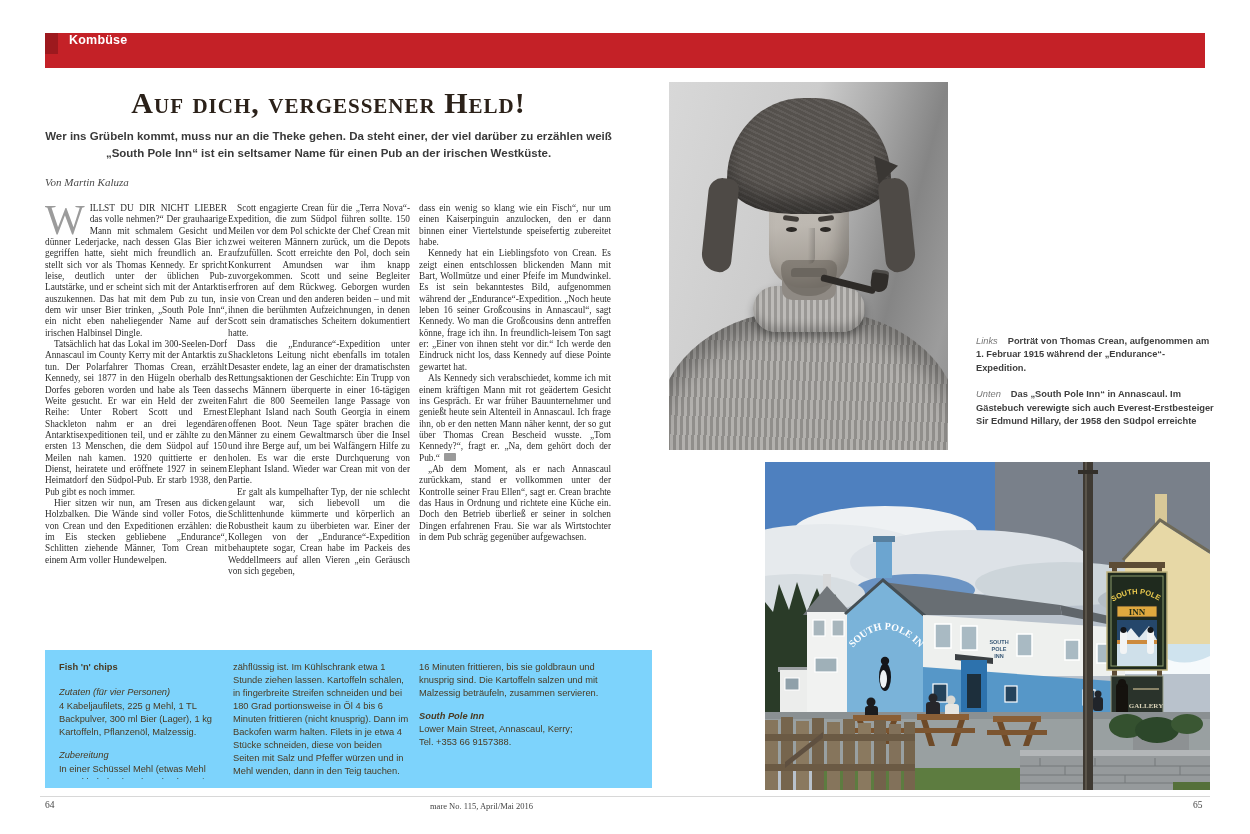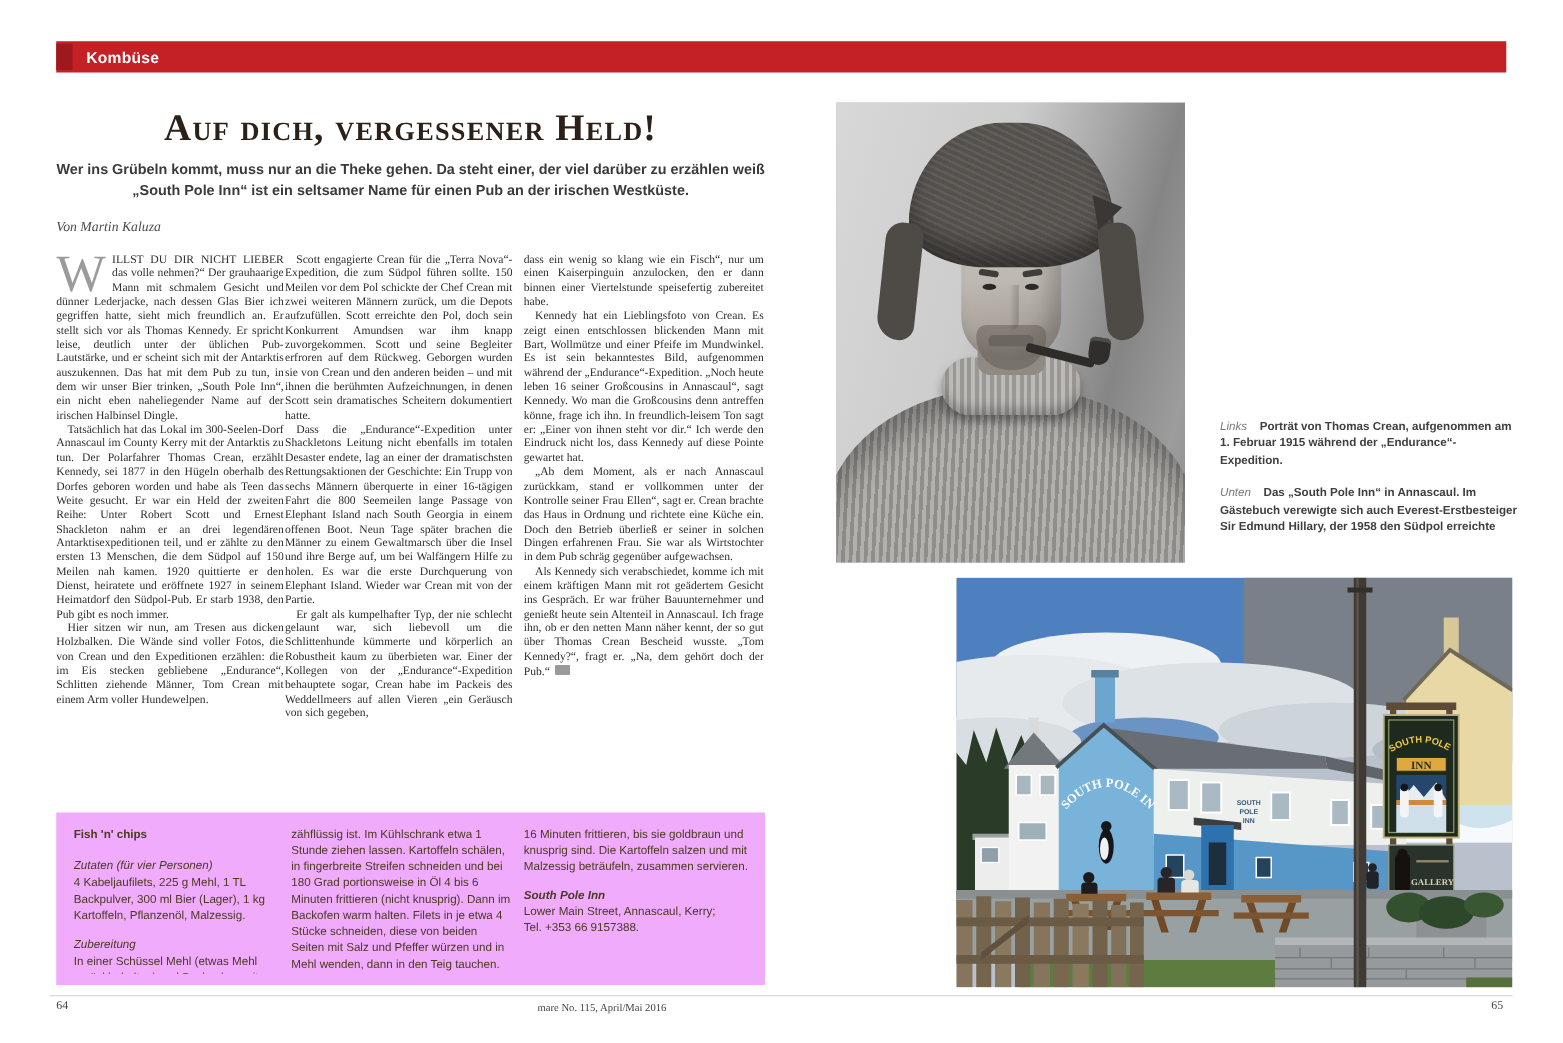--- a/index.html
+++ b/index.html
@@ -1,20 +1,20 @@
 <!DOCTYPE html>
 <html><head>
 <meta charset="utf-8">
 <style>
   html,body{margin:0;padding:0;background:#ffffff;}
   #spread{position:relative;width:1250px;height:834px;background:#ffffff;overflow:hidden;
           font-family:"Liberation Serif",serif;color:#2e2e2e;}
 
   
-  .kicker-bar{position:absolute;left:45px;top:33px;width:1160px;height:25px;background:#c42127;display:flex;align-items:center;}
+  .kicker-bar{position:absolute;left:45px;top:33px;width:1160px;height:35px;background:#c42127;display:flex;align-items:flex-start;}
   .kicker-accent{width:13px;height:21px;background:#9d191e;flex:0 0 auto;}
   .kicker-label{margin-left:11px;font-family:"Liberation Sans",sans-serif;font-weight:bold;font-size:12.5px;color:#ffffff;letter-spacing:.2px;}
 
   
   .title{position:absolute;left:45px;top:86px;width:567px;text-align:center;
          font-family:"Liberation Serif",serif;font-variant:small-caps;font-weight:700;
          font-size:30px;letter-spacing:1px;color:#2b2119;}
   .subtitle{position:absolute;left:25px;top:128px;width:607px;text-align:center;
             font-family:"Liberation Sans",sans-serif;font-weight:bold;font-size:11.5px;line-height:17px;color:#3a3a3a;}
   .byline{position:absolute;left:45px;top:176px;font-style:italic;font-size:11px;color:#4a4a4a;}
@@ -23,22 +23,22 @@
   .col{position:absolute;top:203px;height:445px;overflow:hidden;font-size:9.3px;line-height:11.35px;text-align:justify;}
   .col p{margin:0;}
   .col p.ind{text-indent:9px;}
   #col1{left:45px;width:182px;}
   #col2{left:228px;width:182px;}
   #col3{left:419px;width:192px;}
   .dropcap{float:left;font-size:42px;line-height:33px;color:#9b9b9b;margin:1px 5px 0 0;font-family:"Liberation Serif",serif;}
   .endmark{display:inline-block;width:12px;height:8px;background:#9a9a9a;border-radius:1px;margin-left:4px;}
 
   
-  .recipe-box{position:absolute;left:45px;top:650px;width:567px;height:138px;background:#f0abfc;overflow:hidden;
-              font-family:"Liberation Sans",sans-serif;color:#4a3a22;font-size:9.3px;line-height:13px;}
+  .recipe-box{position:absolute;left:45px;top:650px;width:567px;height:138px;background:#7dd3fc;overflow:hidden;
+              font-family:"Liberation Sans",sans-serif;color:#4a3a22;font-size:9.3px;line-height:13px;padding-left:40px;}
   .rcol{position:absolute;top:11px;height:118px;overflow:hidden;}
   #rcol1{left:14px;width:166px;}
   #rcol2{left:188px;width:176px;}
   #rcol3{left:374px;width:180px;}
   .rtitle{font-weight:bold;margin:0 0 12px 0;}
   .rhead{font-style:italic;margin:0 0 1px 0;}
   .rtext{margin:0 0 10px 0;}
   .venue{margin:12px 0 0 0;}
   .venue-name{font-weight:bold;font-style:italic;margin:0;}
 
@@ -117,22 +117,22 @@
     <p class="ind">Hier sitzen wir nun, am Tresen aus dicken Holzbalken. Die Wände sind voller Fotos, die von Crean und den Expeditionen erzählen: die im Eis stecken gebliebene „Endurance“, Schlitten ziehende Männer, Tom Crean mit einem Arm voller Hundewelpen.</p>
   </div>
   <div class="col" id="col2">
     <p class="ind">Scott engagierte Crean für die „Terra Nova“-Expedition, die zum Südpol führen sollte. 150 Meilen vor dem Pol schickte der Chef Crean mit zwei weiteren Männern zurück, um die Depots aufzufüllen. Scott erreichte den Pol, doch sein Konkurrent Amundsen war ihm knapp zuvorgekommen. Scott und seine Begleiter erfroren auf dem Rückweg. Geborgen wurden sie von Crean und den anderen beiden – und mit ihnen die berühmten Aufzeichnungen, in denen Scott sein dramatisches Scheitern dokumentiert hatte.</p>
     <p class="ind">Dass die „Endurance“-Expedition unter Shackletons Leitung nicht ebenfalls im totalen Desaster endete, lag an einer der dramatischsten Rettungsaktionen der Geschichte: Ein Trupp von sechs Männern überquerte in einer 16-tägigen Fahrt die 800 Seemeilen lange Passage von Elephant Island nach South Georgia in einem offenen Boot. Neun Tage später brachen die Männer zu einem Gewaltmarsch über die Insel und ihre Berge auf, um bei Walfängern Hilfe zu holen. Es war die erste Durchquerung von Elephant Island. Wieder war Crean mit von der Partie.</p>
     <p class="ind">Er galt als kumpelhafter Typ, der nie schlecht gelaunt war, sich liebevoll um die Schlittenhunde kümmerte und körperlich an Robustheit kaum zu überbieten war. Einer der Kollegen von der „Endurance“-Expedition behauptete sogar, Crean habe im Packeis des Weddellmeers auf allen Vieren „ein Geräusch von sich gegeben,</p>
   </div>
   <div class="col" id="col3">
     <p>dass ein wenig so klang wie ein Fisch“, nur um einen Kaiserpinguin anzulocken, den er dann binnen einer Viertelstunde speisefertig zubereitet habe.</p>
     <p class="ind">Kennedy hat ein Lieblingsfoto von Crean. Es zeigt einen entschlossen blickenden Mann mit Bart, Wollmütze und einer Pfeife im Mundwinkel. Es ist sein bekanntestes Bild, aufgenommen während der „Endurance“-Expedition. „Noch heute leben 16 seiner Großcousins in Annascaul“, sagt Kennedy. Wo man die Großcousins denn antreffen könne, frage ich ihn. In freundlich-leisem Ton sagt er: „Einer von ihnen steht vor dir.“ Ich werde den Eindruck nicht los, dass Kennedy auf diese Pointe gewartet hat.</p>
+    <p class="ind"><span>Als Kennedy sich verabschiedet, komme ich mit einem kräftigen Mann mit rot geädertem Gesicht ins Gespräch. Er war früher Bauunternehmer und genießt heute sein Altenteil in Annascaul. Ich frage ihn, ob er den netten Mann näher kennt, der so gut über Thomas Crean Bescheid wusste. „Tom Kennedy?“, fragt er. „Na, dem gehört doch der Pub.“</span><span class="endmark"></span></p>
     <p class="ind">„Ab dem Moment, als er nach Annascaul zurückkam, stand er vollkommen unter der Kontrolle seiner Frau Ellen“, sagt er. Crean brachte das Haus in Ordnung und richtete eine Küche ein. Doch den Betrieb überließ er seiner in solchen Dingen erfahrenen Frau. Sie war als Wirtstochter in dem Pub schräg gegenüber aufgewachsen.</p>
-    <p class="ind"><span>Als Kennedy sich verabschiedet, komme ich mit einem kräftigen Mann mit rot geädertem Gesicht ins Gespräch. Er war früher Bauunternehmer und genießt heute sein Altenteil in Annascaul. Ich frage ihn, ob er den netten Mann näher kennt, der so gut über Thomas Crean Bescheid wusste. „Tom Kennedy?“, fragt er. „Na, dem gehört doch der Pub.“</span><span class="endmark"></span></p>
   </div>
 
   <div class="recipe-box">
     <div class="rcol" id="rcol1">
       <p class="rtitle">Fish 'n' chips</p>
       <p class="rhead">Zutaten (für vier Personen)</p>
       <p class="rtext">4 Kabeljaufilets, 225 g Mehl, 1 TL Backpulver, 300 ml Bier (Lager), 1 kg Kartoffeln, Pflanzenöl, Malzessig.</p>
       <p class="rhead">Zubereitung</p>
       <p class="rtext">In einer Schüssel Mehl (etwas Mehl zurückbehalten) und Backpulver mit dem Bier vermischen, bis der Teig</p>
     </div>

